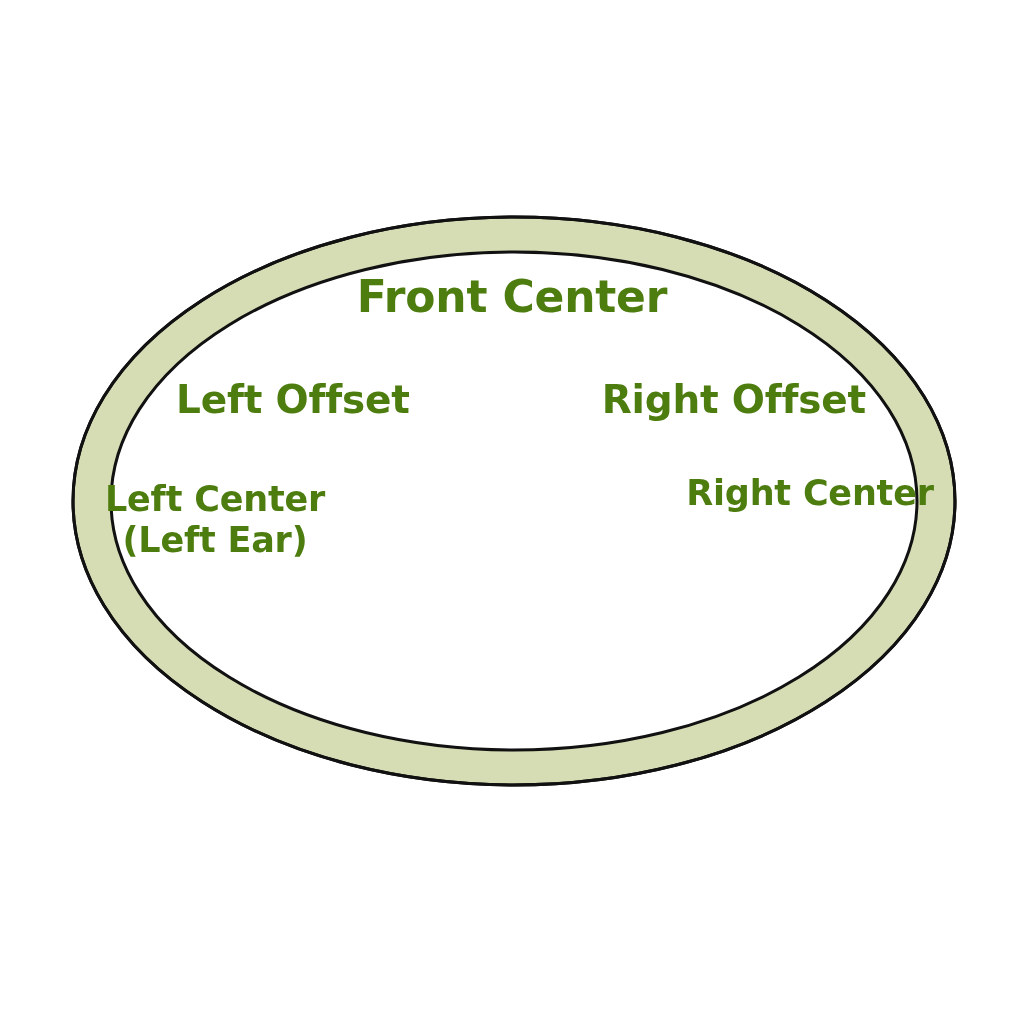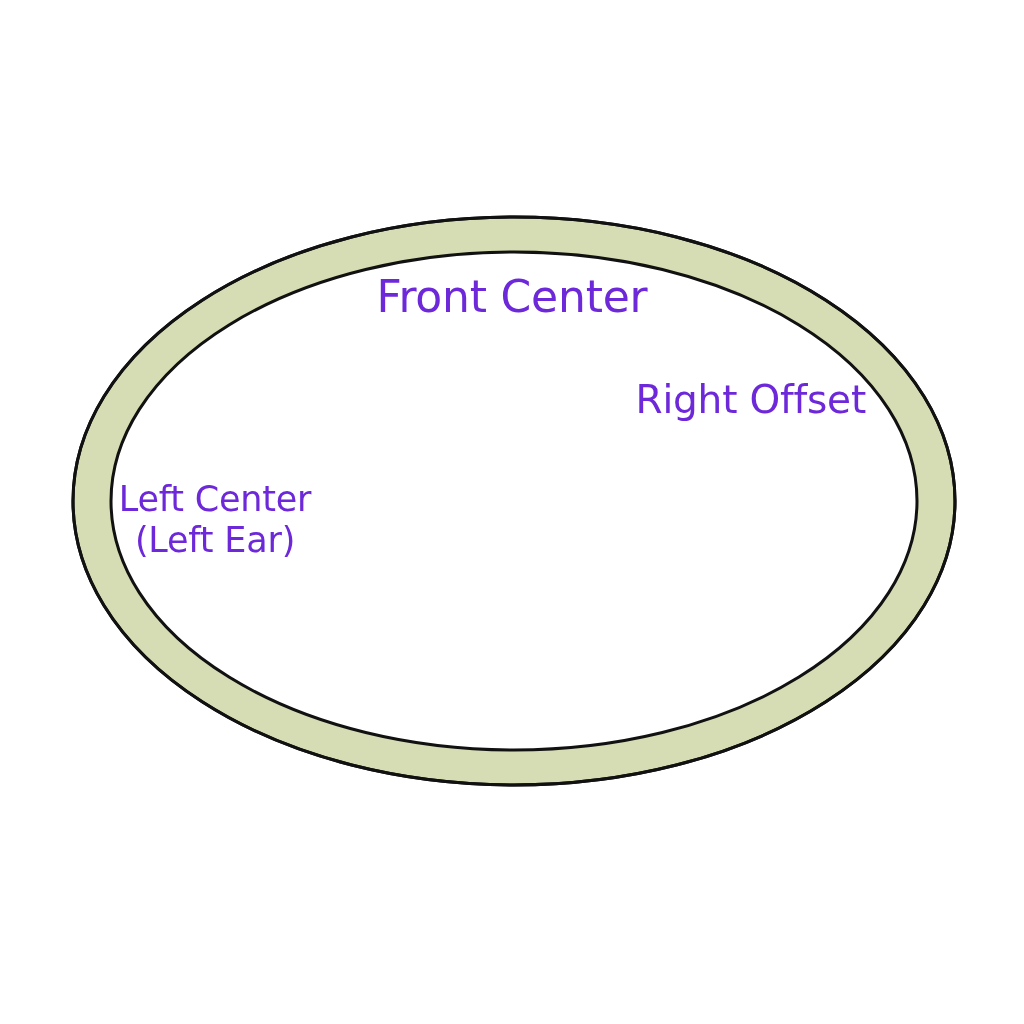--- a/index.html
+++ b/index.html
@@ -26,23 +26,23 @@
   #ring-svg {
     position: absolute;
     left: 0;
     top: 0;
     width: 1024px;
     height: 1024px;
     display: block;
   }
   .ring-label {
     position: absolute;
-    color: #6d28d9;
+    color: #4d7c0f;
     font-family: "DejaVu Sans", "Liberation Sans", sans-serif;
-    font-weight: 400;
+    font-weight: 700;
     line-height: 1.12;
     white-space: nowrap;
     letter-spacing: -0.2px;
   }
   #label-front-center {
     left: 512px;
     top: 272px;
     transform: translateX(-50%);
     font-size: 44px;
     text-align: center;
@@ -109,26 +109,30 @@
 
     <ellipse cx="514" cy="501" rx="403" ry="249" fill="#ffffff" stroke="#111111" stroke-width="3"></ellipse>
 
     <ellipse cx="514" cy="501" rx="441" ry="284" fill="none" stroke="#111111" stroke-width="3"></ellipse>
   </svg>
 
   <div class="ring-label" id="label-front-center">
     <span class="label-line-primary">Front Center</span>
   </div>
 
+  <div class="ring-label" id="label-left-offset">
+    <span class="label-line-primary">Left Offset</span>
+  </div>
 
   <div class="ring-label" id="label-left-center">
     <span class="label-line-primary">Left Center</span>
     <span class="label-line-secondary">(Left Ear)</span>
   </div>
 
   <div class="ring-label" id="label-right-offset">
     <span class="label-line-primary">Right Offset</span>
   </div>
 
   <div class="ring-label" id="label-right-center">
+    <span class="label-line-primary">Right Center</span>
   </div>
 
 </div>
 
 </body></html>

